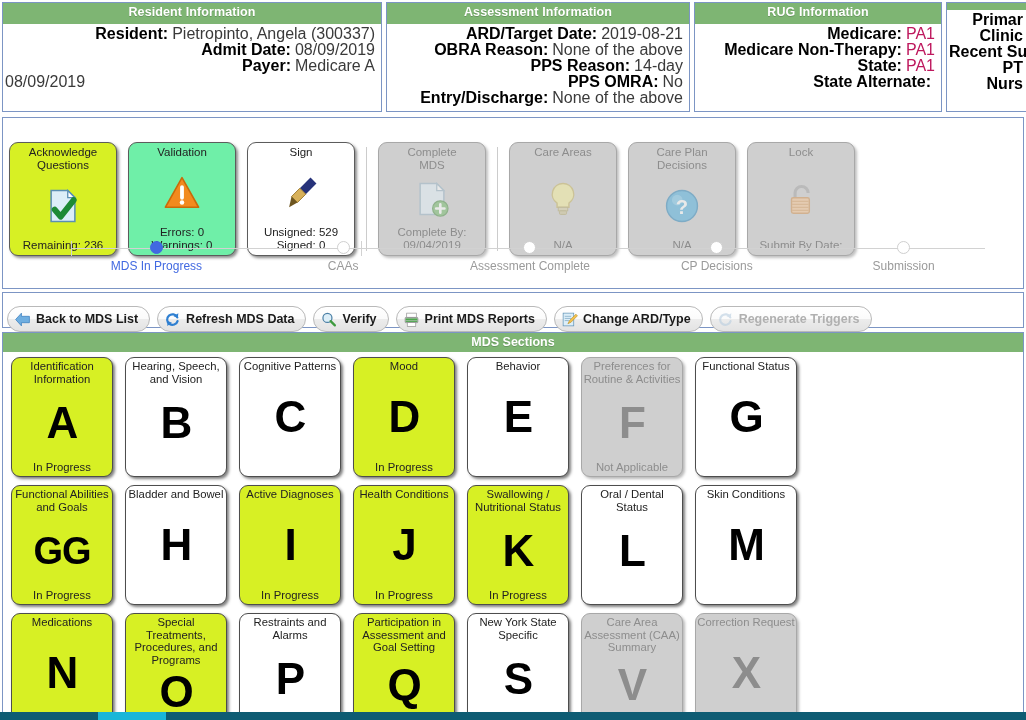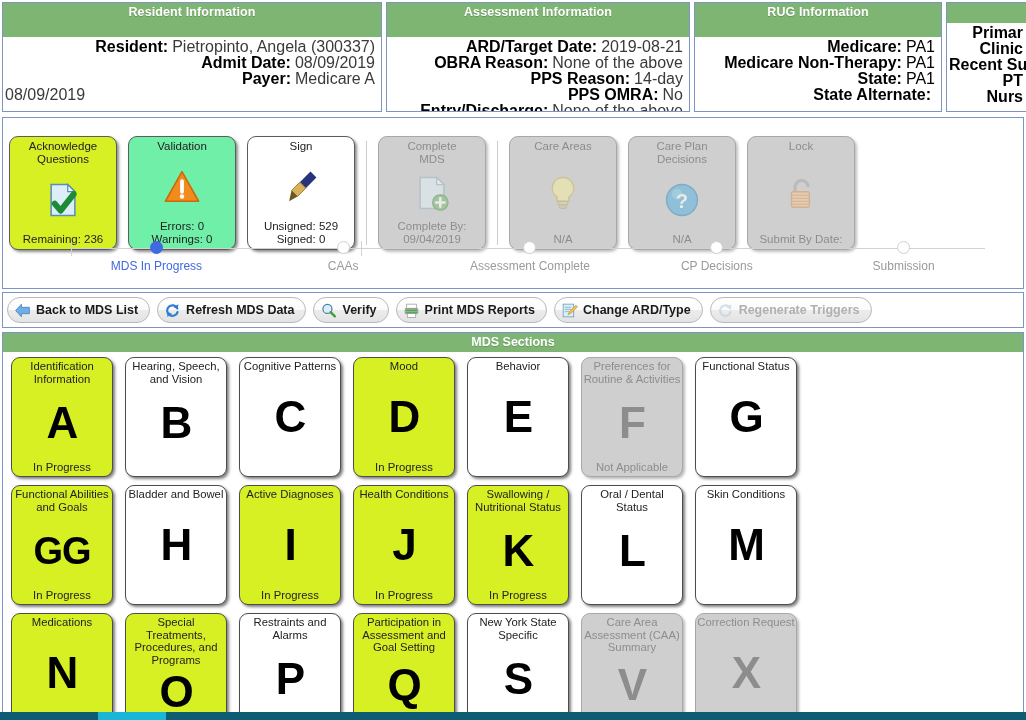--- a/index.html
+++ b/index.html
@@ -32,51 +32,51 @@
   .info-panel.resident { width: 380px; }
   .info-panel.assessment { width: 304px; }
   .info-panel.rug { width: 248px; }
   .info-panel.clinician { width: 84px; }
   .panel-header {
     background: #7EB573;
     color: #ffffff;
     font-weight: bold;
     font-size: 12.5px;
     text-align: center;
-    padding: 2px 0 18px 0;
+    padding: 2px 0 5px 0;
     letter-spacing: .1px;
     text-shadow: 0 1px 0 rgba(0,0,0,.18);
   }
   .panel-body { padding: 2px 6px 0 2px; }
   .kv {
     display: flex;
     justify-content: flex-start;
     line-height: 16px;
     font-size: 16px;
     white-space: nowrap;
   }
   .kv .k {
     font-weight: bold;
     color: #000;
     text-align: right;
     flex: 1 1 auto;
     padding-right: 4px;
   }
   .kv .v { color: #3a3a3a; flex: 0 0 auto; text-align: left; }
-  .kv .v.blue { color: #000000; }
+  .kv .v.blue { color: #be185d; }
   .info-panel.clinician .kv .k { padding-right: 0; }
 
   
   .workflow-panel {
     margin: 3px 2px 0 2px;
     border: 1px solid #7C95C4;
     background: #fff;
     height: 172px;
     position: relative;
-    padding: 18px 4px 0 6px;
+    padding: 24px 4px 0 6px;
   }
   .tiles { display: flex; align-items: flex-start; height: 118px; }
   .tile {
     width: 108px;
     height: 114px;
     border: 1px solid #5c5c5c;
     border-radius: 9px;
     background: #ffffff;
     box-shadow: 2px 2px 3px rgba(0,0,0,.45);
     display: flex;
@@ -172,22 +172,21 @@
   }
   .step.active .step-label { color: #4169E1; }
 
   
   .toolbar {
     margin: 3px 2px 0 2px;
     border: 1px solid #7C95C4;
     background: #fff;
     height: 36px;
     display: flex;
-    align-items: center;
-    padding: 0 4px;
+    padding: 13px 4px;
     gap: 7px;
   }
   .tb-btn {
     display: inline-flex;
     align-items: center;
     gap: 5px;
     height: 26px;
     padding: 0 11px 0 6px;
     border: 1px solid #b9b9b9;
     border-radius: 13px;

